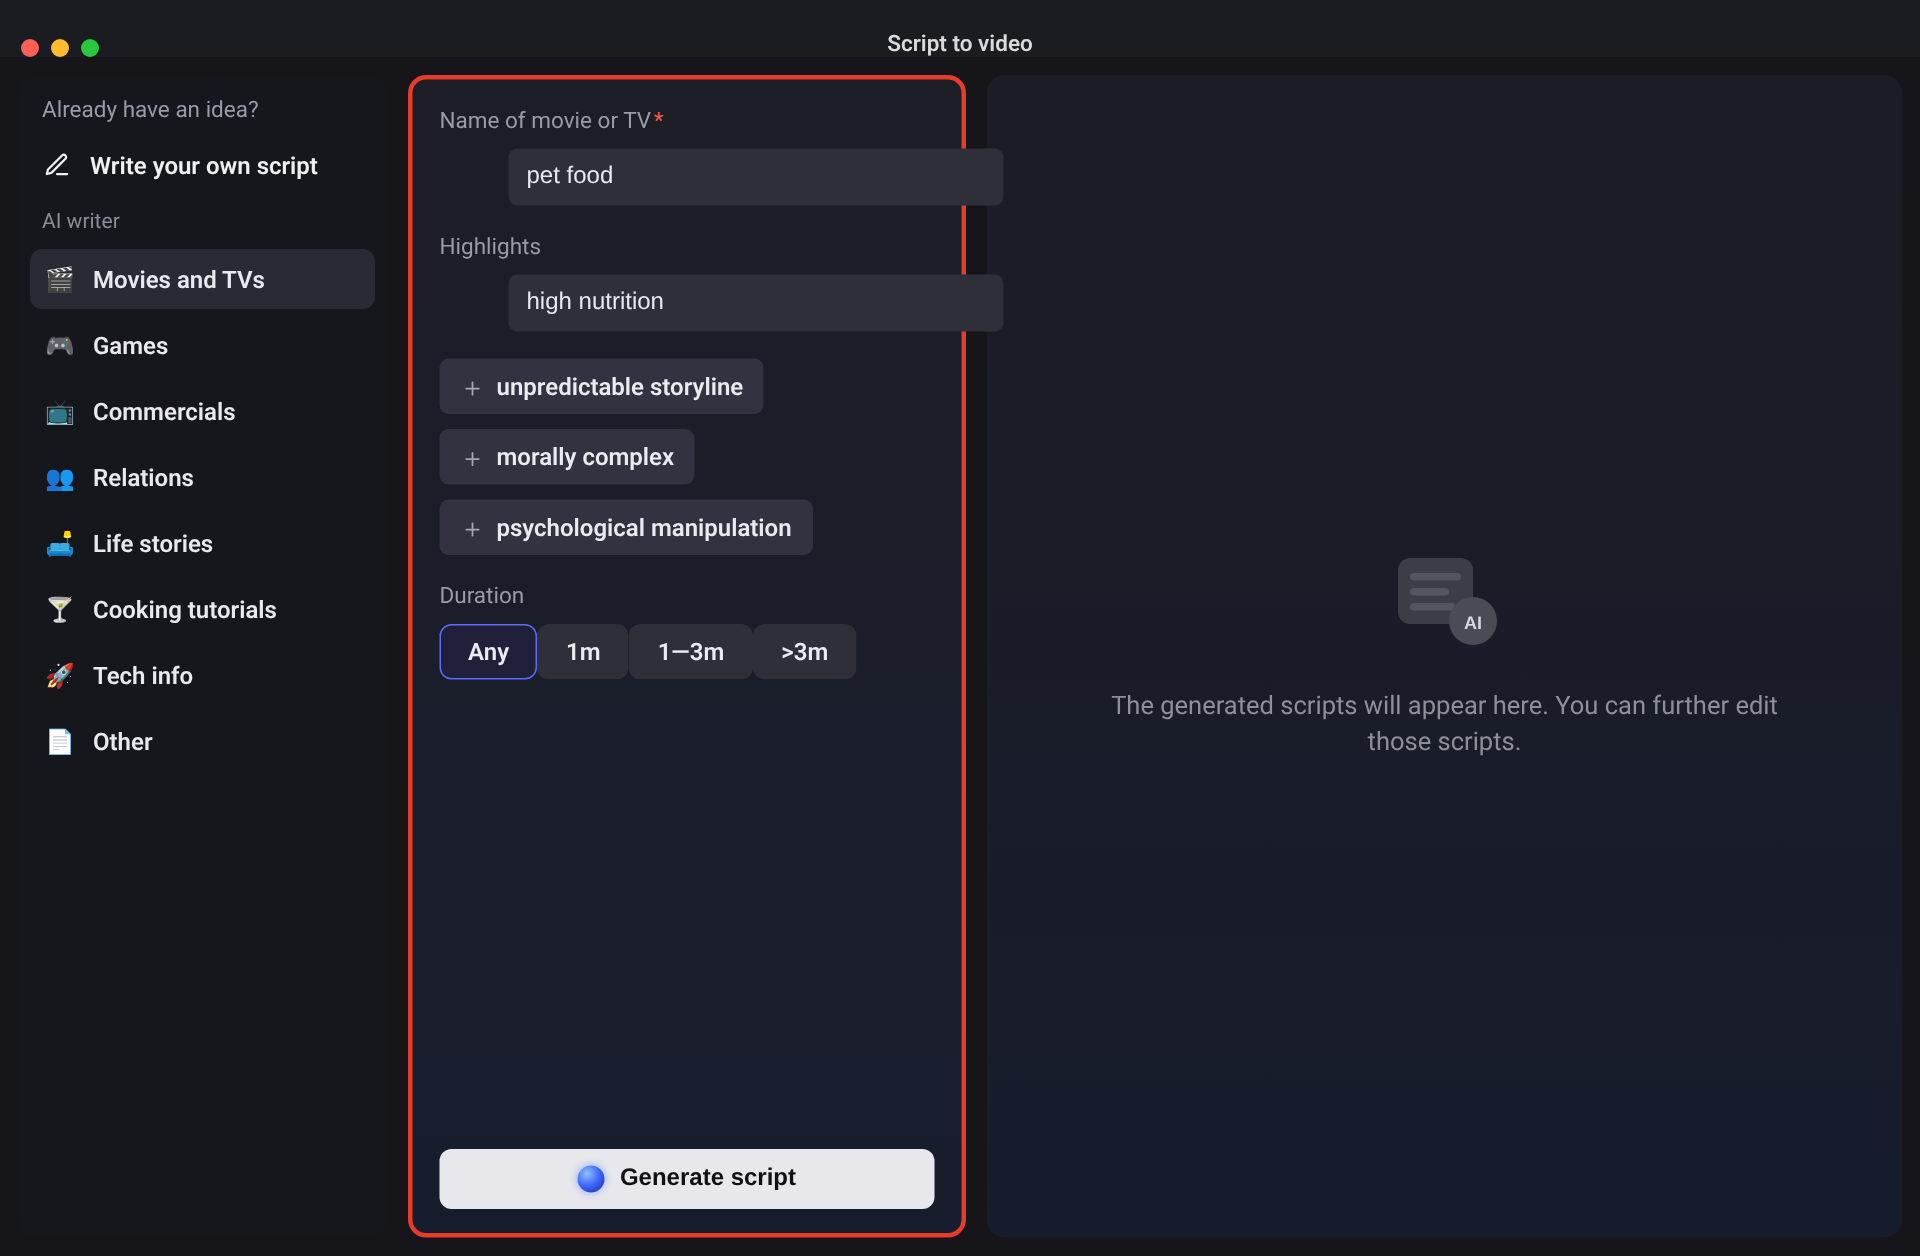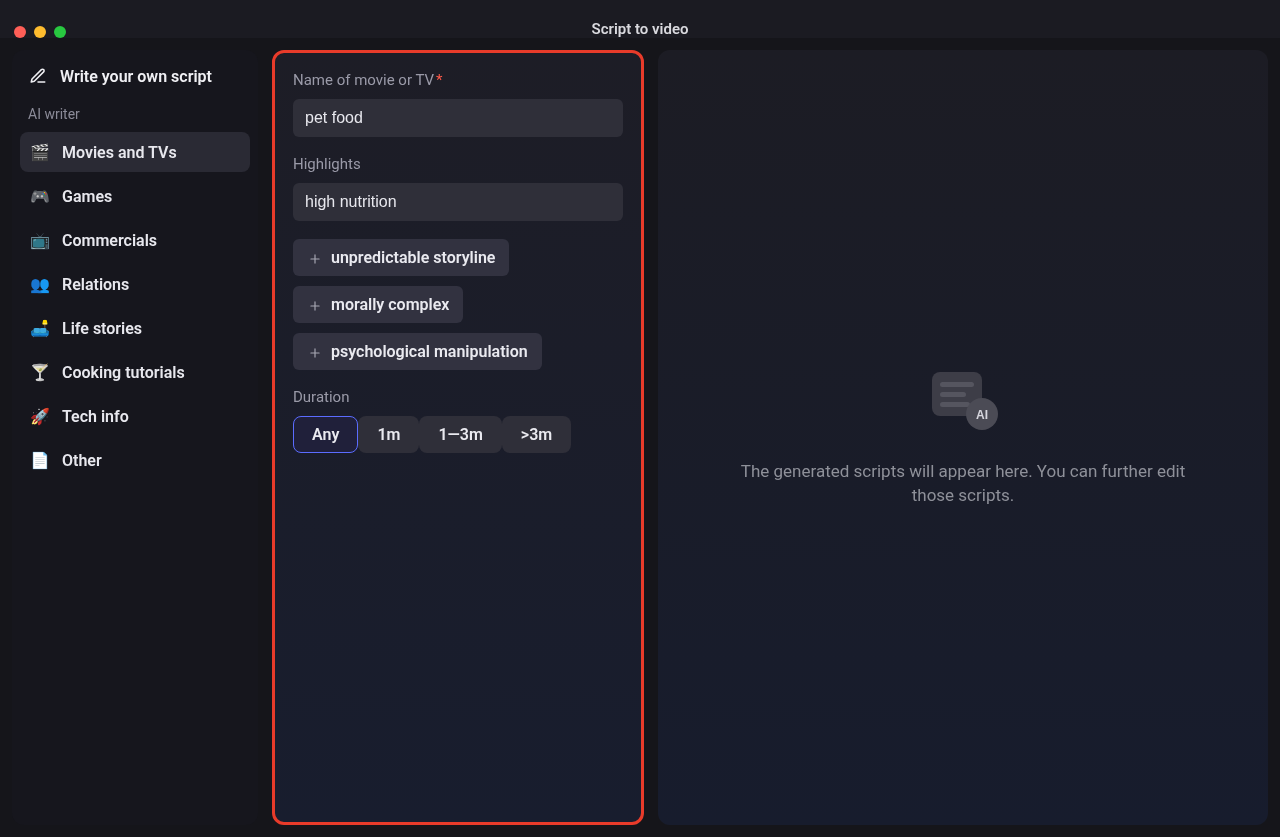--- a/index.html
+++ b/index.html
@@ -123,20 +123,21 @@
   .text-input {
     width: 100%;
     background: #2f2f39;
     border: none;
     border-radius: 6px;
     padding: 10px 12px;
     color: #e8e8ee;
     font-size: 16px;
     outline: none;
     margin-bottom: 18px;
+    margin-left: 46px;
   }
   .text-input::placeholder { color: #8b8b98; }
 
   .chip-row {
     display: flex;
     flex-wrap: wrap;
     gap: 10px;
     margin-bottom: 18px;
   }
   .chip {
@@ -236,20 +237,21 @@
     <div class="traffic-light tl-close"></div>
     <div class="traffic-light tl-min"></div>
     <div class="traffic-light tl-zoom"></div>
   </div>
   <div class="window-title">Script to video</div>
 </div>
 
 <div class="app">
 
   <aside class="sidebar">
+    <div class="sidebar-heading">Already have an idea?</div>
 
     <div class="own-script">
       <span class="nav-icon">
         <svg width="18" height="18" viewBox="0 0 24 24" fill="none" stroke="#f0f0f4" stroke-width="2" stroke-linecap="round" stroke-linejoin="round">
             <path d="M12 20h9"></path>
             <path d="M16.5 3.5a2.121 2.121 0 1 1 3 3L7 19l-4 1 1-4 12.5-12.5z"></path>
           </svg>
       </span>
       <span class="label">Write your own script</span>
     </div>
@@ -334,20 +336,24 @@
     <div class="field-label">Duration</div>
     <div class="duration-row" id="duration-row">
         <div class="pill active">Any</div>
         <div class="pill">1m</div>
         <div class="pill">1—3m</div>
         <div class="pill">&gt;3m</div>
       </div>
 
     <div class="spacer"></div>
 
+    <button class="generate-btn">
+      <span class="orb"></span>
+      <span>Generate script</span>
+    </button>
   </section>
 
   <section class="preview-panel">
     <div class="placeholder-icon">
       <svg width="78" height="64" viewBox="0 0 78 64">
         <rect x="8" y="4" width="50" height="44" rx="8" fill="#3d3d47"></rect>
         <rect x="16" y="14" width="34" height="5" rx="2.5" fill="#55555f"></rect>
         <rect x="16" y="24" width="26" height="5" rx="2.5" fill="#55555f"></rect>
         <rect x="16" y="34" width="30" height="5" rx="2.5" fill="#55555f"></rect>
         <circle cx="58" cy="46" r="16" fill="#4b4b55"></circle>

